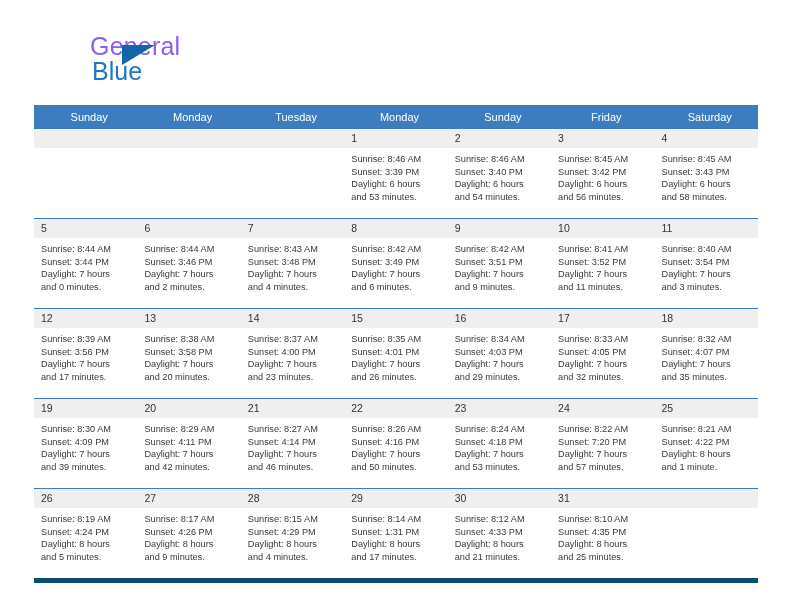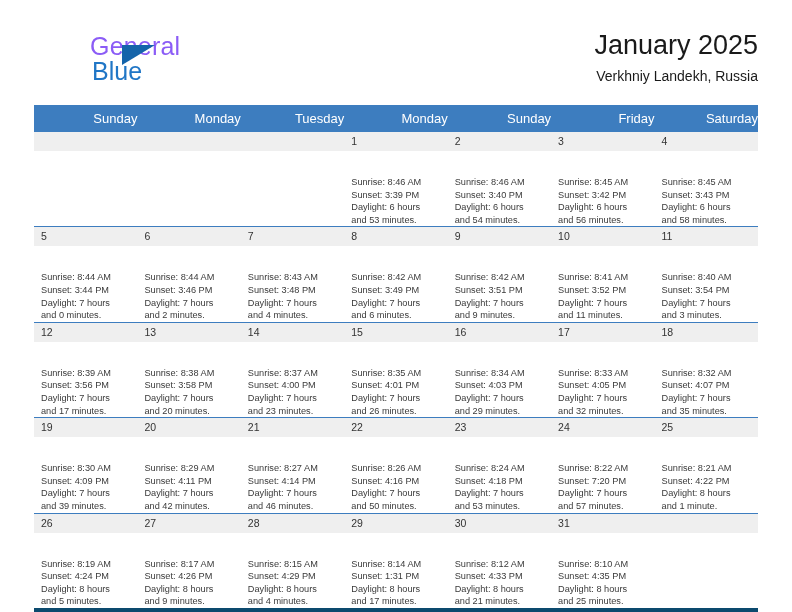--- a/index.html
+++ b/index.html
@@ -92,23 +92,23 @@
     position: absolute;
     left: 34px;
     top: 105px;
     width: 724px;
     border-collapse: collapse;
     table-layout: fixed;
   }
   .calendar th {
     background: #3d7dbf;
     color: #ffffff;
-    font-size: 13px;
+    font-size: 11px;
     font-weight: normal;
-    text-align: right;
+    text-align: center;
     padding: 6px 0 6px 7px;
     height: 10px;
     border: none;
   }
 
   .week-row > td {
     padding: 0;
     vertical-align: top;
     border-top: 1px solid #3d7dbf;
     border-bottom: none;
@@ -139,43 +139,38 @@
     box-sizing: border-box;
   }
   .cell.empty .daynum-band {
     background: #efefef;
   }
   .lines {
     padding: 5px 4px 0 7px;
     font-size: 9.2px;
     line-height: 12.6px;
     color: #3a3a3a;
-    margin-top: 20px;
   }
   .lines div {
     white-space: nowrap;
   }
 </style>
 </head>
 <body>
 
 <div class="page">
 
   <div class="header">
 
     <div class="brand">
       <span class="brand-general">General</span>
       <span class="brand-triangle"></span>
       <span class="brand-blue">Blue</span>
     </div>
 
-    <div class="title-block">
-      <div class="cal-title">January 2025</div>
-      <div class="cal-subtitle">Verkhniy Landekh, Russia</div>
-    </div>
 
   </div>
 
   <table class="calendar">
     <thead>
       <tr>
         <th>Sunday</th>
         <th>Monday</th>
         <th>Tuesday</th>
         <th>Monday</th>

